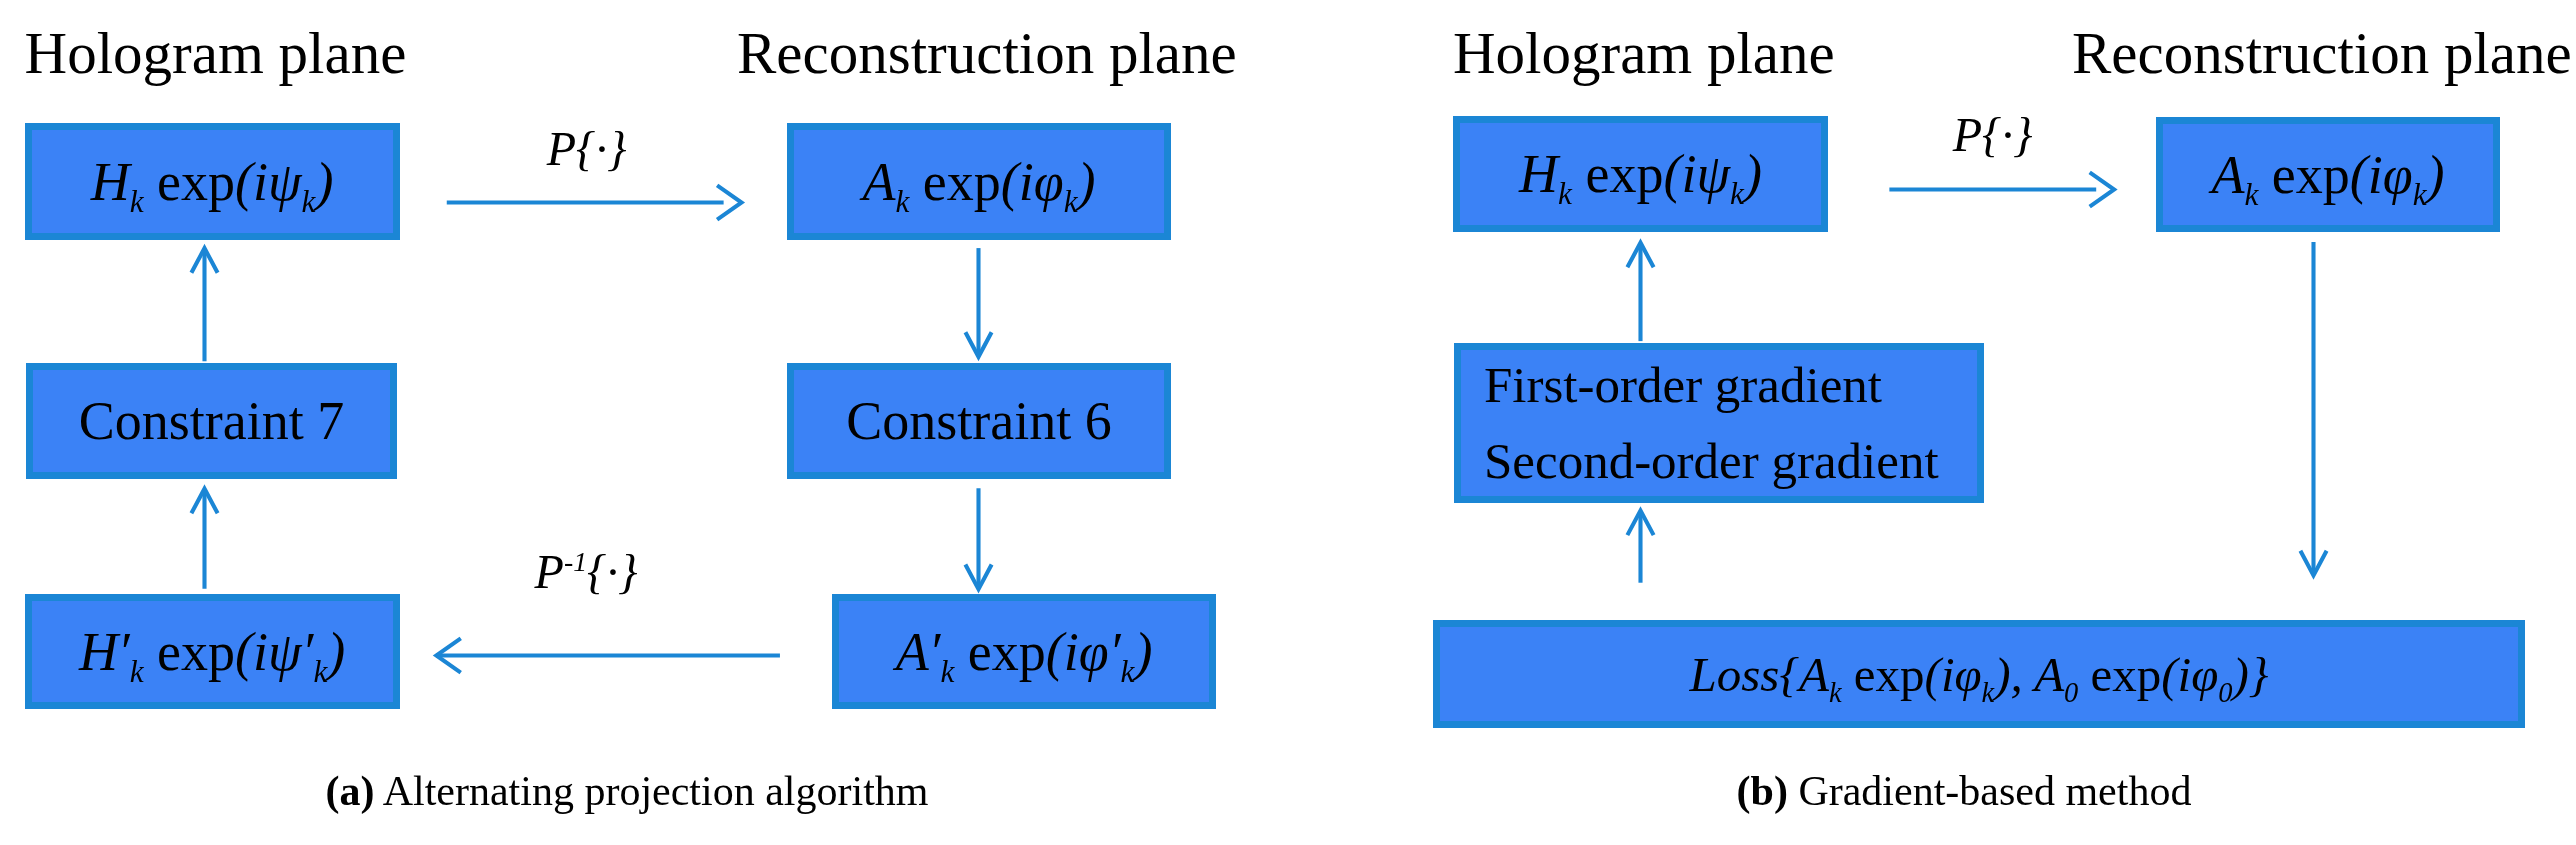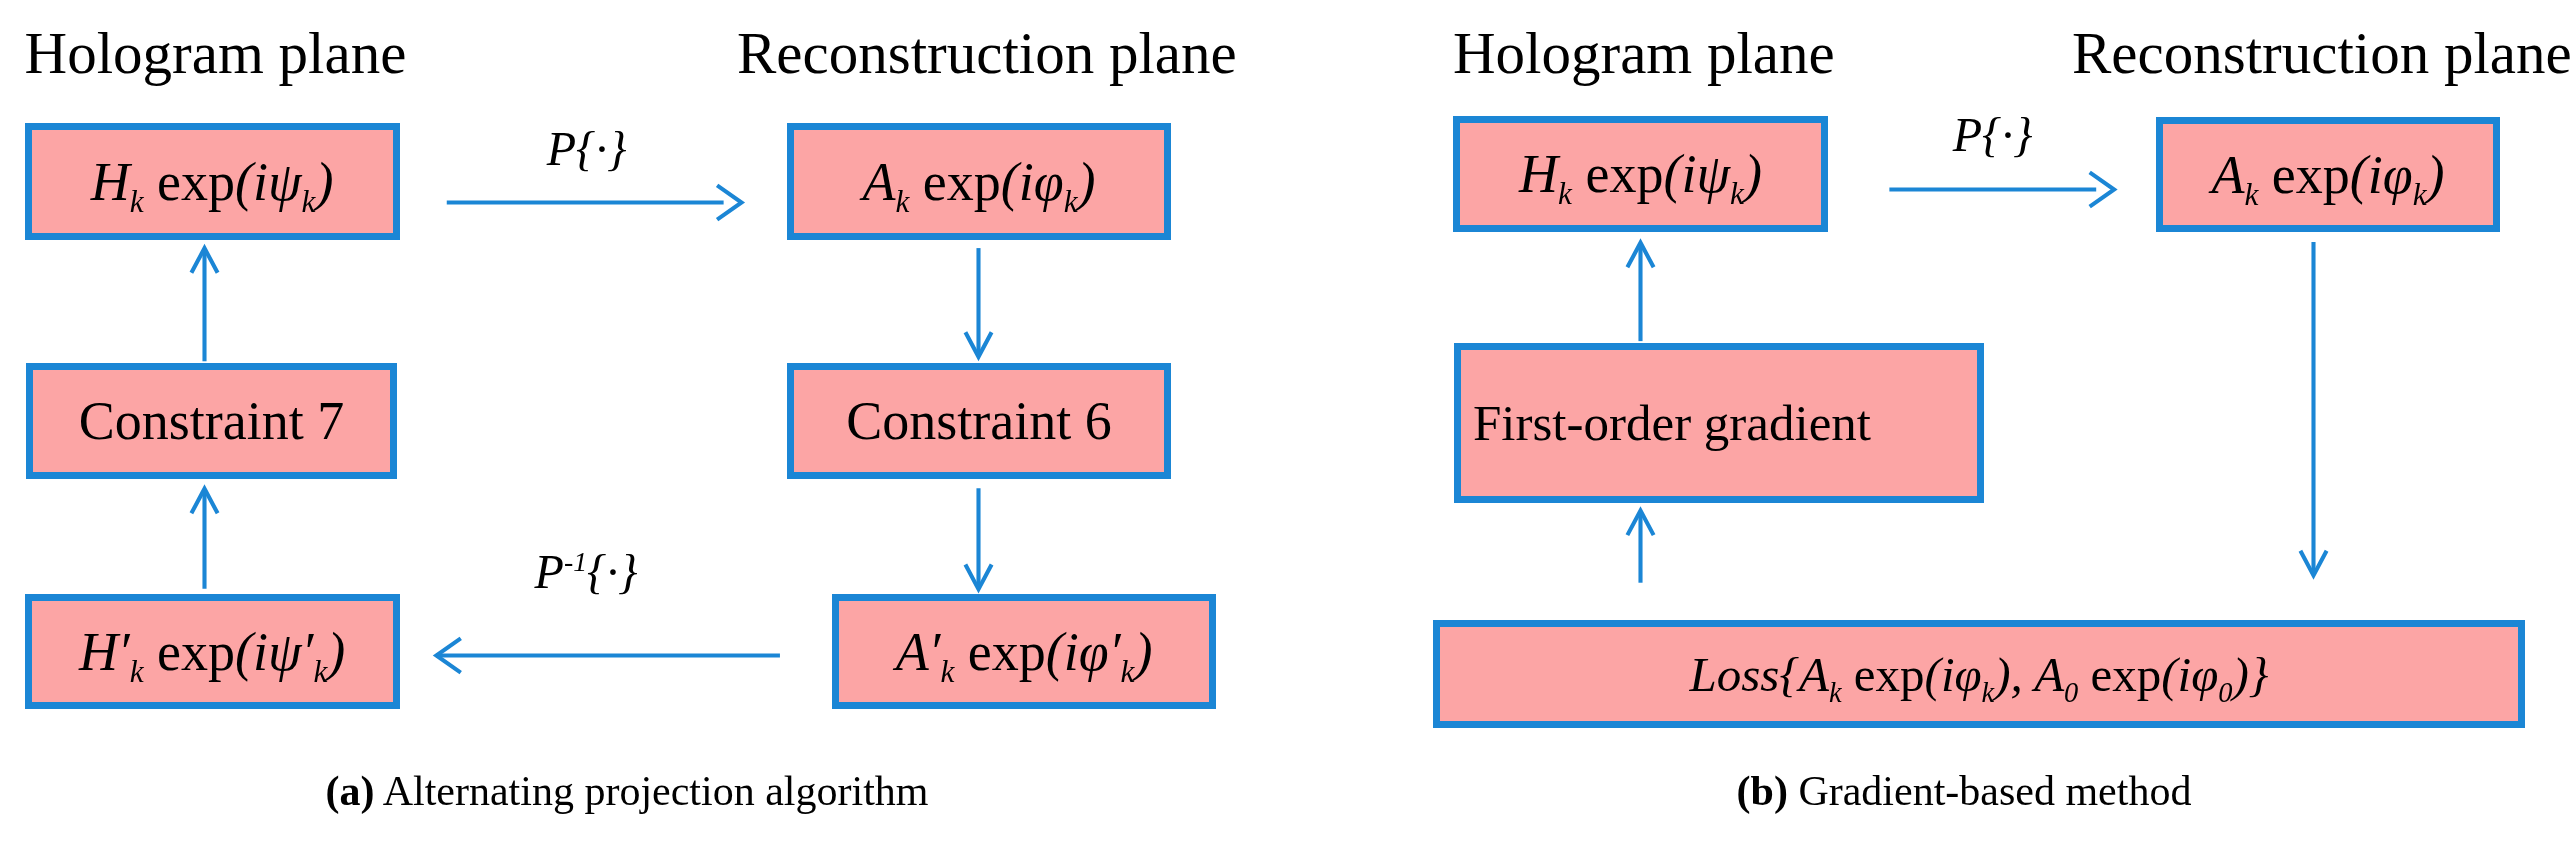--- a/index.html
+++ b/index.html
@@ -19,21 +19,21 @@
     position:absolute;
     font-size:59px;
     line-height:1.05;
     text-align:center;
     white-space:nowrap;
     color:var(--black);
   }
   .node{
     position:absolute;
     border:7.4px solid var(--blue);
-    background:#fca5a5;
+    background:#3b82f6;
     display:flex;
     align-items:center;
     justify-content:center;
     box-sizing:border-box;
     text-align:center;
   }
   .formula{
     font-style:italic;
     font-size:54px;
     white-space:nowrap;
@@ -156,23 +156,24 @@
     <div class="plane-title" style="left:2072px;top:23px;width:484px;">Reconstruction plane</div>
 
     <div class="node" style="left:1453px;top:116px;width:375px;height:116px;">
       <span class="formula">H<sub>k</sub> <span class="rm">exp</span>(iψ<sub>k</sub>)</span>
     </div>
 
     <div class="node" style="left:2156px;top:117px;width:344px;height:115px;">
       <span class="formula">A<sub>k</sub> <span class="rm">exp</span>(iφ<sub>k</sub>)</span>
     </div>
 
-    <div class="node" style="left:1454px;top:343px;width:530px;height:160px;justify-content:flex-start;padding-left:12px;">
+    <div class="node" style="left:1454px;top:343px;width:530px;height:160px;justify-content:flex-start;padding-left:23px;">
       <div class="gradient-text">
         <div>First-order gradient</div>
+        <div>Second-order gradient</div>
       </div>
     </div>
 
     <div class="node" style="left:1433px;top:620px;width:1092px;height:108px;">
       <span class="formula loss-formula">Loss{A<sub>k</sub> <span class="rm">exp</span>(iφ<sub>k</sub>), A<sub>0</sub> <span class="rm">exp</span>(iφ<sub>0</sub>)}</span>
     </div>
 
     <div class="op-label" style="left:1886px;top:107px;width:213px;">P{·}</div>
 
     <svg class="arrow" style="left:1882px;top:161px;" width="246" height="57" viewBox="0 0 300 70">

